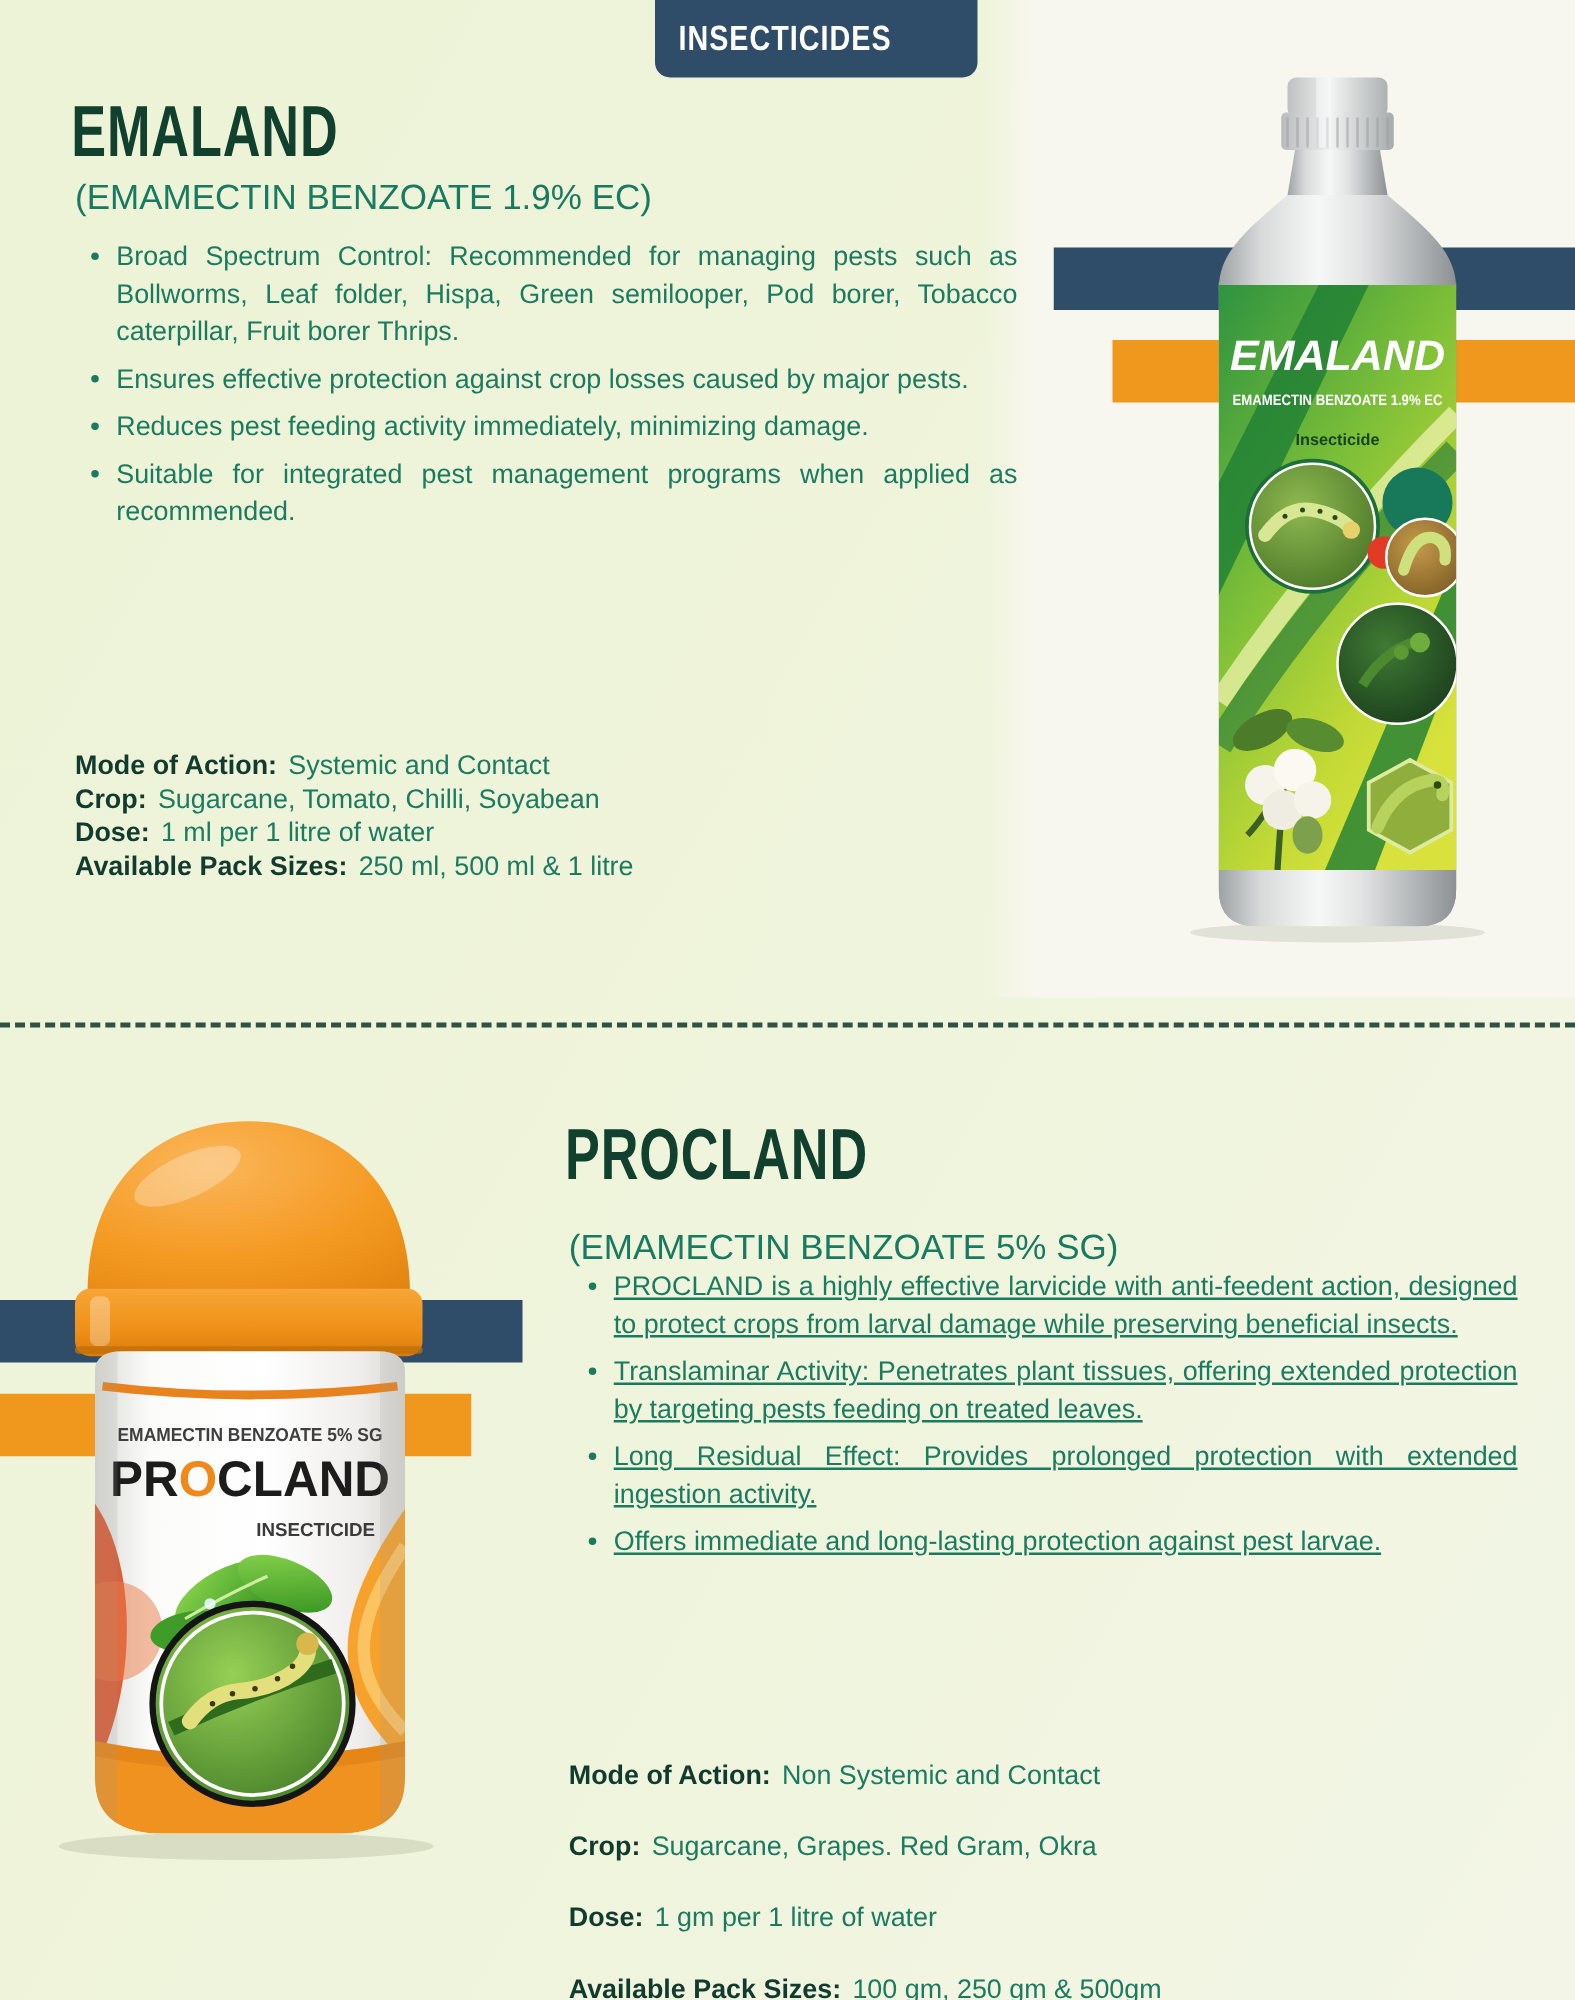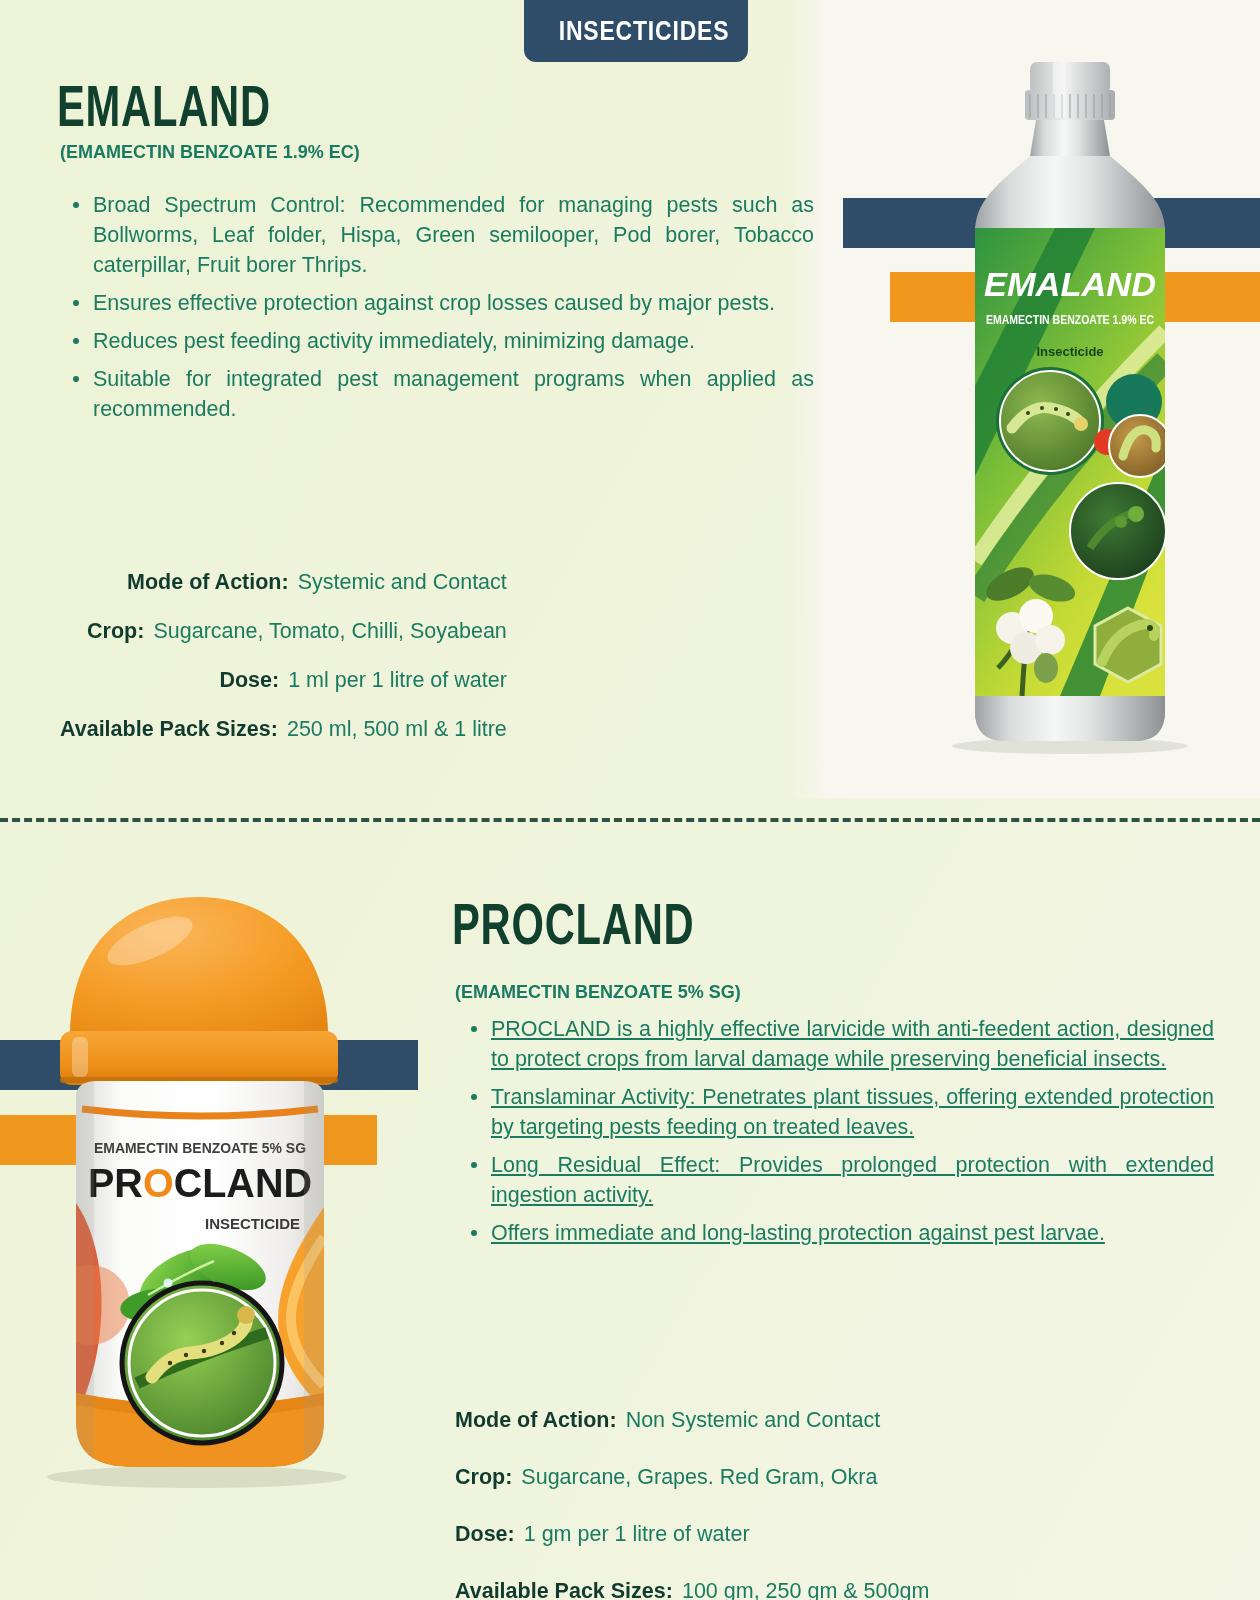--- a/index.html
+++ b/index.html
@@ -1,50 +1,50 @@
 <!DOCTYPE html>
 <html><head>
 <meta charset="utf-8">
 <style>
   html,body{margin:0;padding:0;}
   body{font-family:"Liberation Sans", sans-serif;}
   #page{position:relative;width:1260px;height:1600px;overflow:hidden;
         background:linear-gradient(120deg,#edf3d6 0%,#eff4dc 55%,#f3f6e6 100%);}
 
   
-  .badge{position:absolute;left:524px;top:0;width:224px;height:62px;background:#2f4d68;
-         border-radius:0 0 12px 12px;display:flex;align-items:center;justify-content:flex-end;z-index:6;}
+  .badge{position:absolute;left:524px;top:0;width:258px;height:62px;background:#2f4d68;
+         border-radius:0 0 12px 12px;display:flex;align-items:center;justify-content:flex-start;z-index:6;}
   .badge span{color:#fff;font-weight:700;font-size:28px;letter-spacing:1px;
               transform:scaleX(.82);white-space:nowrap;}
 
   
   .photo-panel{position:absolute;left:788px;top:0;width:472px;height:798px;z-index:1;
                background:linear-gradient(90deg,rgba(248,247,239,0) 0,#f8f7ef 40px);}
   .bar{position:absolute;z-index:2;}
   .bar-blue{background:#2f4d68;}
   .bar-orange{background:#f0971d;}
   #em-bar-blue{left:843px;top:198px;width:417px;height:50px;}
   #em-bar-orange{left:890px;top:272px;width:370px;height:50px;}
   #pr-bar-blue{left:0;top:1040px;width:418px;height:50px;}
   #pr-bar-orange{left:0;top:1115px;width:377px;height:50px;}
 
   
   .h1{position:absolute;z-index:4;color:#11402f;font-size:58px;font-weight:700;
       transform:scaleX(.72);transform-origin:left top;white-space:nowrap;letter-spacing:1px;}
-  .subtitle{position:absolute;z-index:4;color:#187a60;font-size:18px;font-weight:700;white-space:nowrap;}
+  .subtitle{position:absolute;z-index:4;color:#187a60;font-size:28px;font-weight:400;white-space:nowrap;}
   .bullets{position:absolute;z-index:4;color:#1b7b61;font-size:21.5px;line-height:30px;
            text-align:justify;}
   .bullet{position:relative;padding-left:33px;margin-bottom:8px;}
   .bullet::before{content:"";position:absolute;left:13px;top:12px;width:6px;height:6px;
                   border-radius:50%;background:#1b7b61;}
   .info{position:absolute;z-index:4;display:flex;flex-direction:column;}
   .info-row{white-space:nowrap;font-size:21.5px;}
   .info-row .lbl{color:#123b2f;font-weight:700;}
   .info-row .val{color:#1b7b61;margin-left:9px;}
-  #em-info{left:60px;top:570px;gap:24px;align-items:flex-end;}
+  #em-info{left:60px;top:600px;gap:2px;}
   #pr-info{left:455px;top:1408px;gap:32px;}
 
   
   #em-title{left:57px;top:72px;}
   #em-sub{left:60px;top:142px;}
   #em-bullets{left:60px;top:190px;width:754px;}
 
   
   #pr-title{left:452px;top:890px;}
   #pr-sub{left:455px;top:962px;margin-top:20px;}

